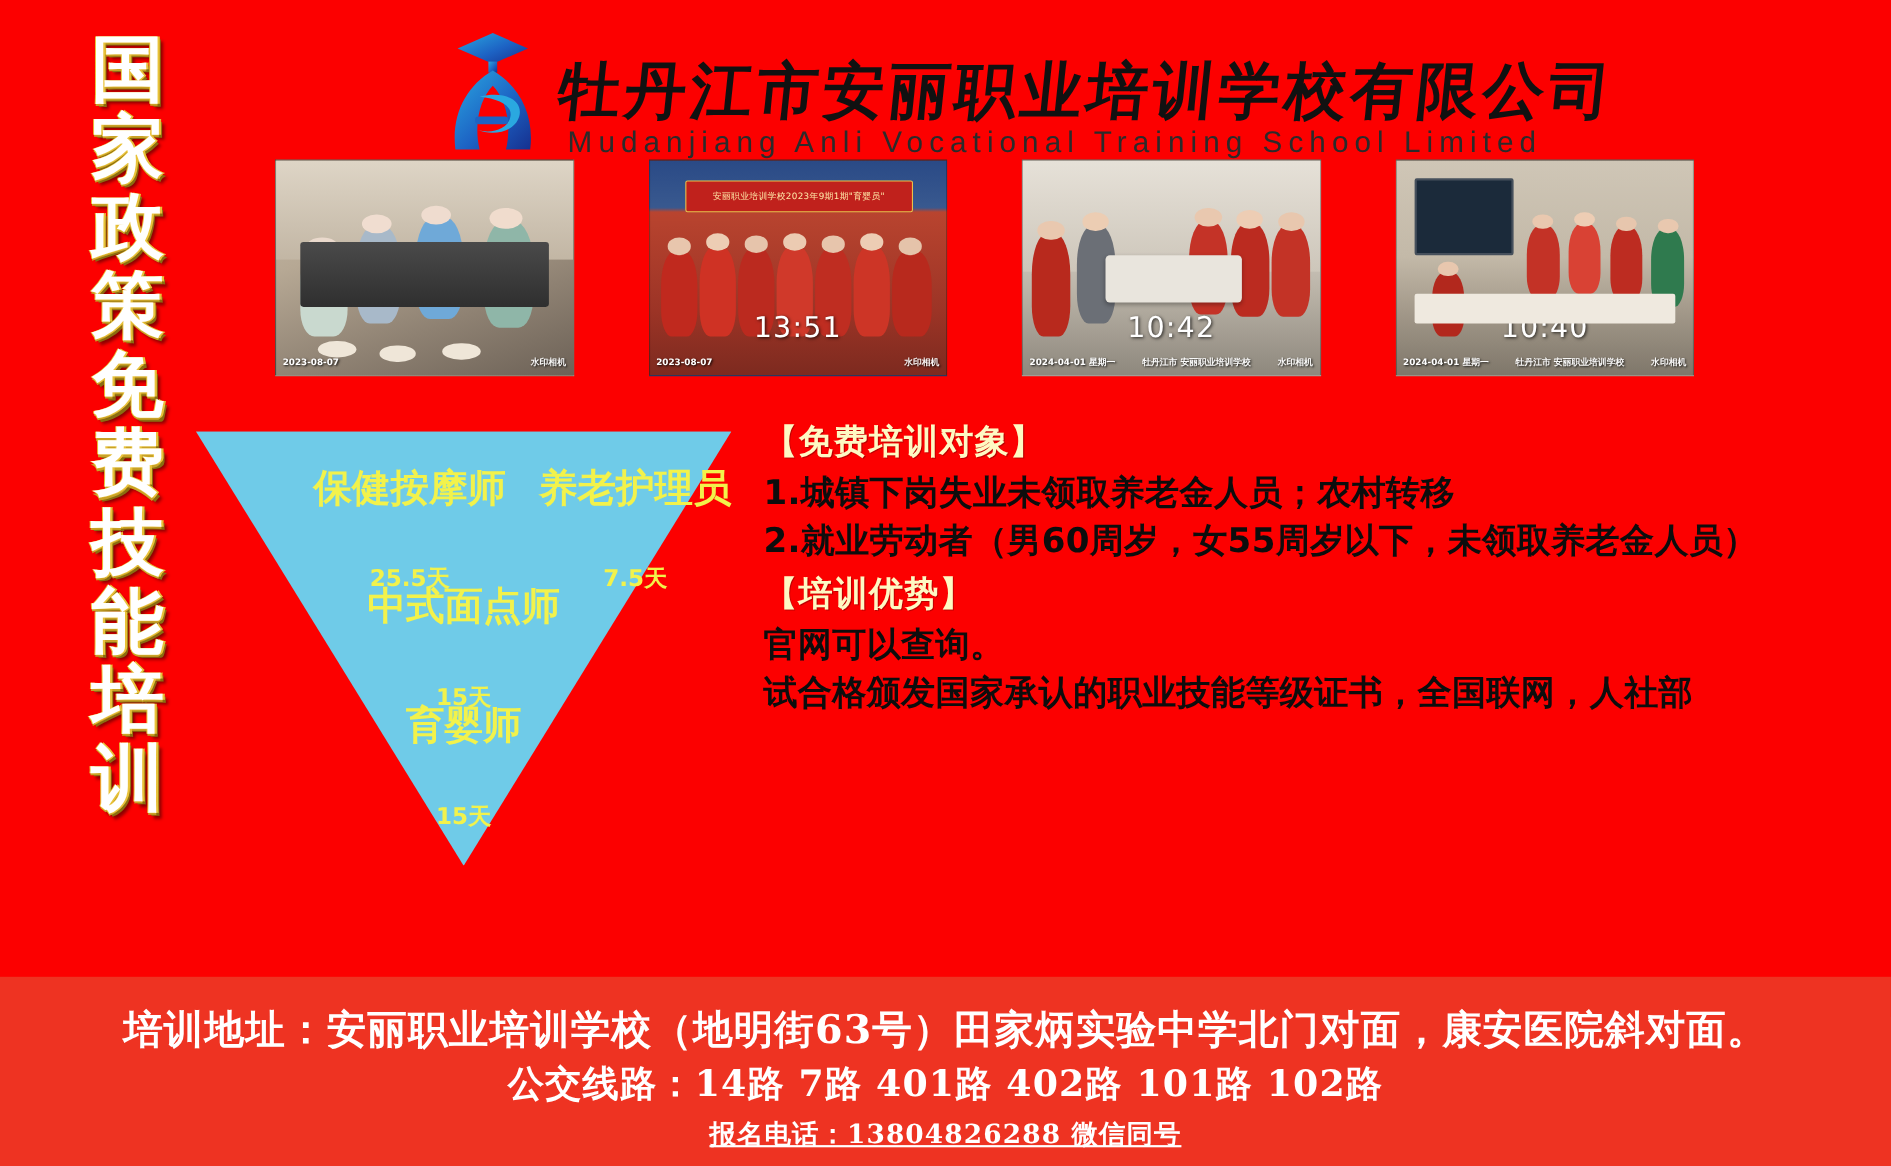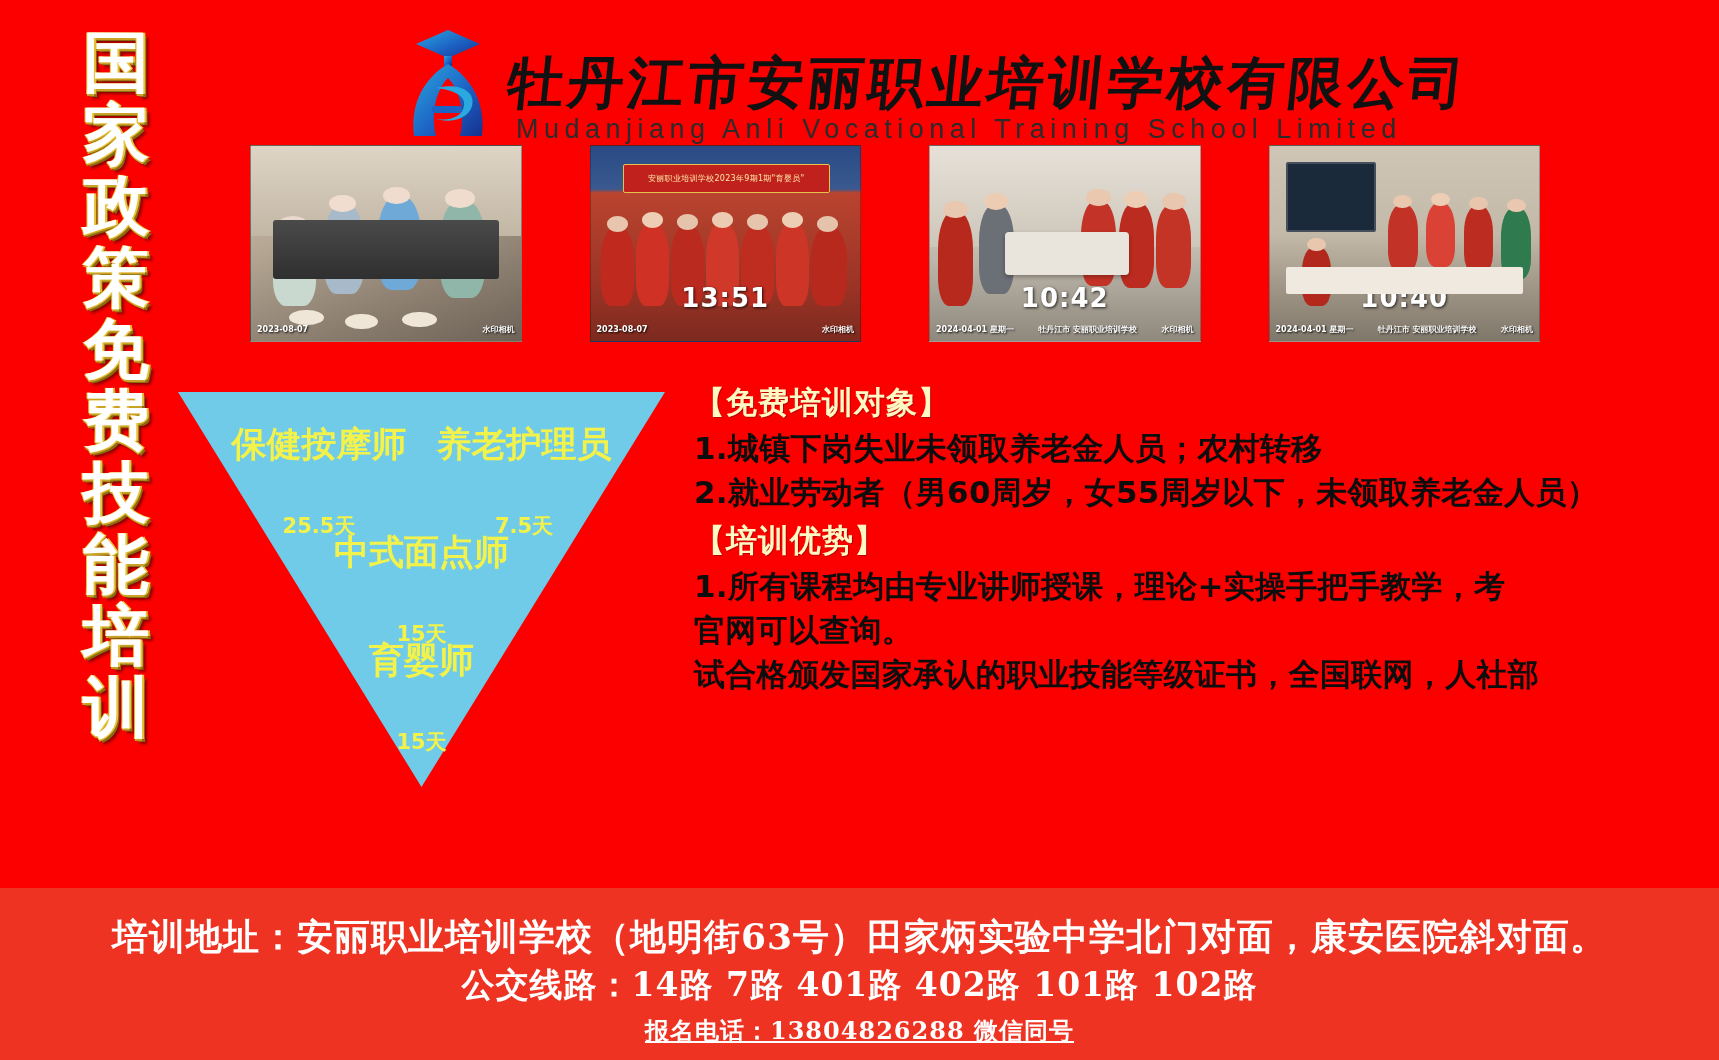--- a/index.html
+++ b/index.html
@@ -41,21 +41,21 @@
     position:absolute;left:118px;top:92px;
     font-size:27px;color:#2b2b2b;letter-spacing:5.5px;white-space:nowrap;
     font-family:"Liberation Sans",sans-serif;
   }
 
   
   .photos{position:absolute;left:250px;top:145px;width:1290px;height:200px;display:flex;gap:68px;}
   .photo{width:285px;height:195px;position:relative;overflow:hidden;border:1px solid rgba(0,0,0,.25);}
   .ph-time{
     position:absolute;right:50%;bottom:28px;transform:translateX(50%);
-    color:#fff;font-size:26px;font-weight:700;letter-spacing:1px;
+    color:#fff;font-size:26px;font-weight:400;letter-spacing:1px;
     text-shadow:1px 1px 3px rgba(0,0,0,.8);
   }
   .ph-meta{
     position:absolute;left:6px;bottom:6px;right:6px;
     display:flex;justify-content:space-between;align-items:center;
     color:#fff;font-size:8px;text-shadow:1px 1px 2px rgba(0,0,0,.9);font-weight:bold;
   }
   .ph-wm{font-size:8px;opacity:.95;}
 
   
@@ -91,21 +91,21 @@
   .dot{position:absolute;border-radius:50%;}
 
   
   .tri-wrap{position:absolute;left:178px;top:392px;width:487px;height:395px;}
   .triangle{
     position:absolute;left:0;top:0;width:487px;height:395px;
     background:#6FCBE8;
     clip-path:polygon(0 0,100% 0,50% 100%);
   }
   .courses{position:absolute;left:0;top:0;width:487px;height:395px;color:#F2F24B;text-align:center;}
-  .c-row{position:absolute;width:100%;display:flex;justify-content:center;}
+  .c-row{position:absolute;width:100%;display:flex;justify-content:flex-end;}
   .c-name{font-size:35px;font-weight:bold;line-height:40px;white-space:nowrap;}
   .c-days{font-size:21px;font-weight:bold;line-height:36px;margin-top:44px;}
   .row1{top:32px;gap:22px;}
   .row1 .col{display:flex;flex-direction:column;align-items:center;}
   .row1 .col:first-child{margin-right:8px;}
   .row2{top:140px;flex-direction:column;align-items:center;}
   .row3{top:248px;flex-direction:column;align-items:center;}
 
   
   .info{position:absolute;left:694px;top:382px;width:1010px;color:#111;}
@@ -273,21 +273,20 @@
       </div>
 
     </div>
   </div>
 
   <div class="info">
     <h3>【免费培训对象】</h3>
     <p>1.城镇下岗失业未领取养老金人员；农村转移</p>
     <p>2.就业劳动者（男60周岁，女55周岁以下，未领取养老金人员）</p>
     <h3 class="h2nd">【培训优势】</h3>
-    <p>1.所有课程均由专业讲师授课，理论+实操手把手教学，考</p>
     <p>官网可以查询。</p>
     <p>试合格颁发国家承认的职业技能等级证书，全国联网，人社部</p>
   </div>
 
   <div class="footer">
     <div class="l1">培训地址：安丽职业培训学校（地明街63号）田家炳实验中学北门对面，康安医院斜对面。</div>
     <div class="l2">公交线路：14路 7路 401路 402路 101路 102路</div>
     <div class="l3">报名电话：13804826288 微信同号</div>
   </div>
 

